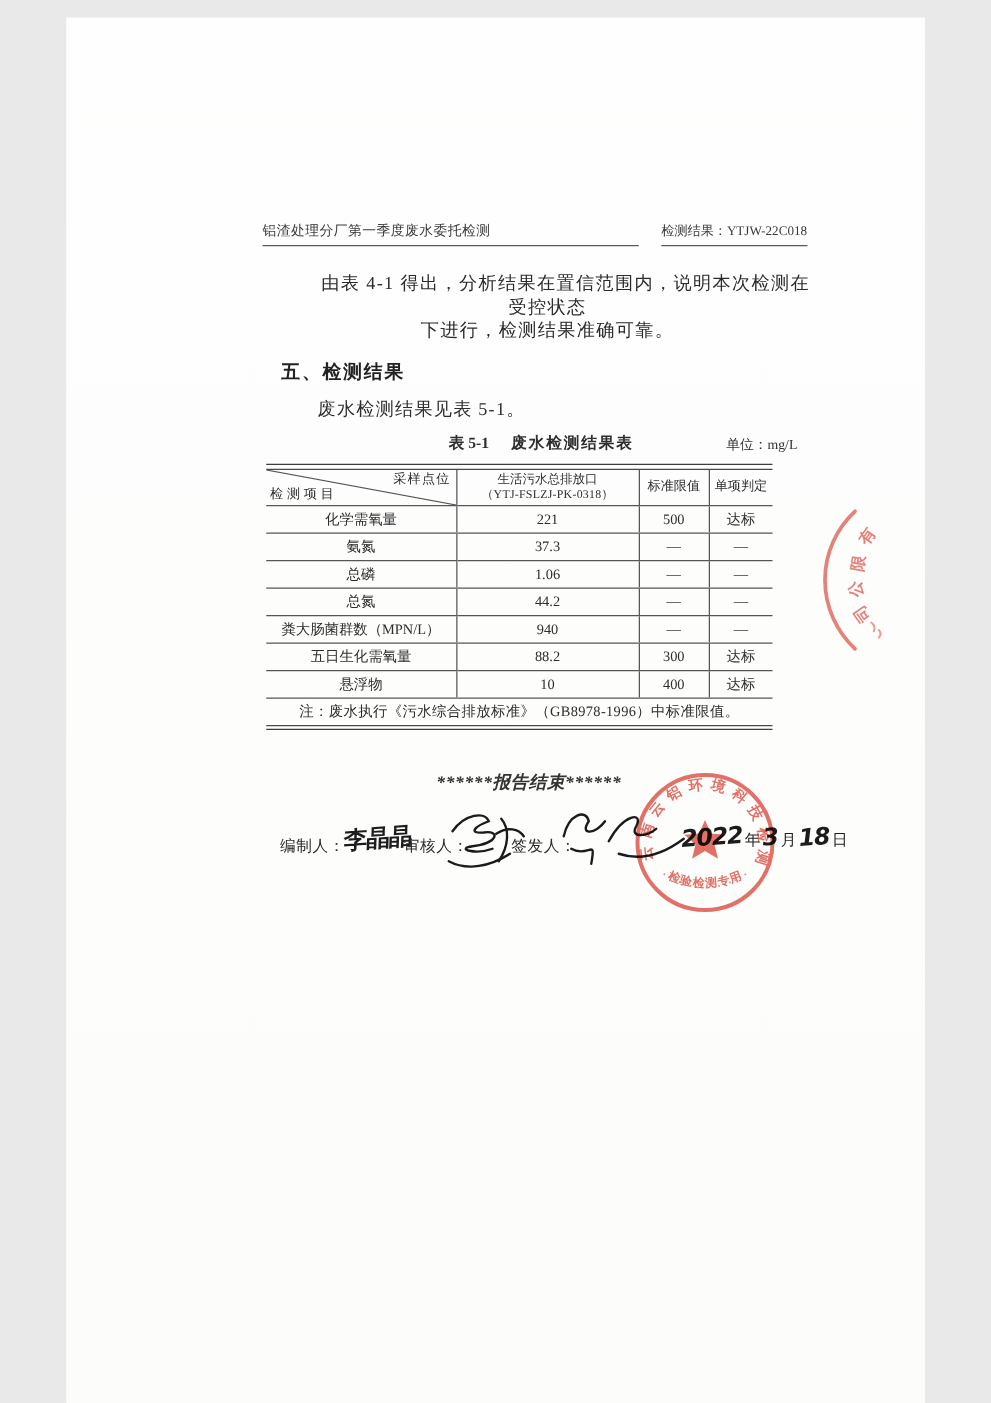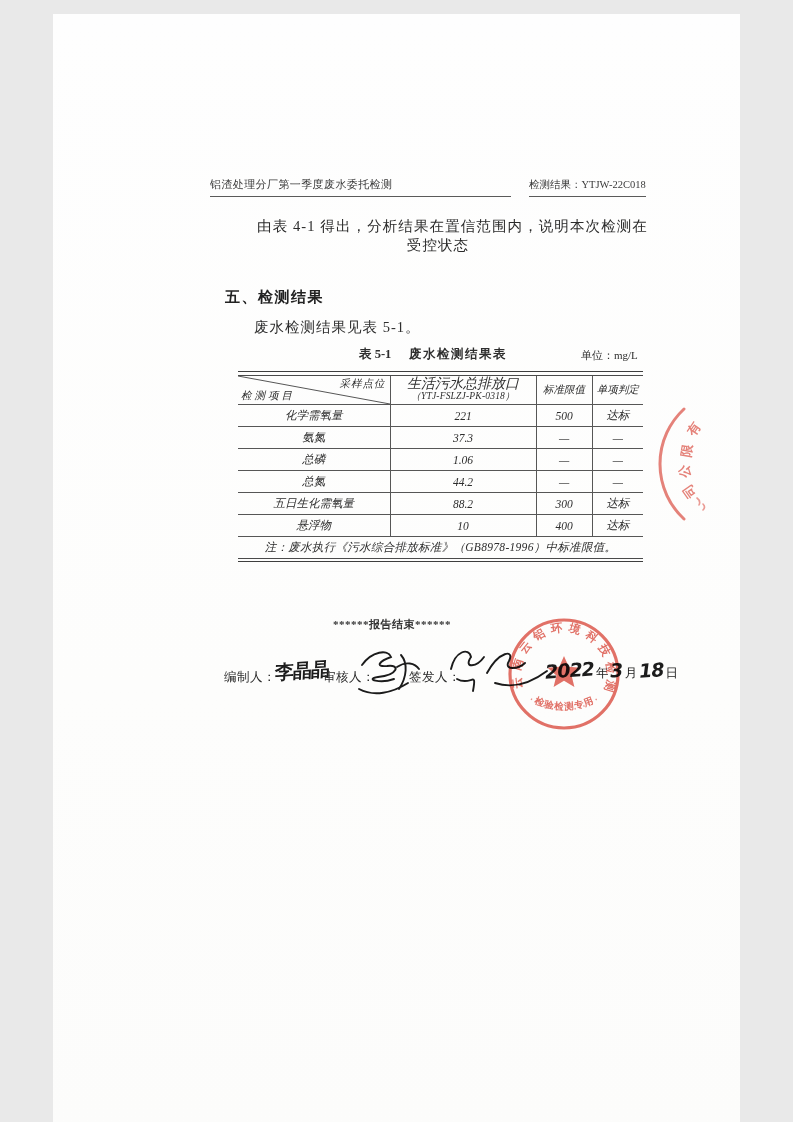--- a/index.html
+++ b/index.html
@@ -19,40 +19,40 @@
   .para-line{left:170px;width:430px;font-size:14.5px;letter-spacing:1.1px;color:#2b2b2b;text-align:center;}
   .pl1{top:203px;text-indent:2em;}
   .pl2{top:241px;}
   .sec-head{left:172px;top:274px;font-size:15px;font-weight:bold;letter-spacing:1.5px;color:#222;}
   .lead-in{left:201px;top:304px;font-size:14.5px;letter-spacing:1px;}
   
   .cap-label{left:306px;top:332px;font-size:12.5px;font-weight:bold;}
   .cap-title{left:356px;top:332px;font-size:12.5px;font-weight:bold;letter-spacing:1.5px;}
   .cap-unit{left:528px;top:334px;font-size:11px;}
   
-  .tblwrap{left:185px;top:357px;width:405px;font-style:italic;}
+  .tblwrap{left:160px;top:357px;width:405px;}
   .rule-thick{height:0;border-top:1.7px solid #3e3e3e;}
   .rule-thin{height:0;border-top:1px solid #4a4a4a;}
   .gap3{height:3px;} .gap2{height:2px;}
   table.res{width:405px;border-collapse:collapse;table-layout:fixed;}
   table.res td{border-bottom:1px solid #565656;text-align:center;vertical-align:middle;
                font-size:11.5px;padding:0;height:21px;color:#2d2d2d;}
   table.res td + td{border-left:1px solid #565656;}
   table.res tr.hdr td{height:28px;font-size:10.5px;line-height:12px;}
   td.corner{position:relative;}
   .corner svg{position:absolute;left:0;top:0;}
   .corner-top{position:absolute;right:4px;top:2px;font-size:10.5px;letter-spacing:1px;}
   .corner-bot{position:absolute;left:3px;bottom:2px;font-size:10.5px;letter-spacing:3px;}
-  .site1{display:block;font-size:14px;}
+  .site1{display:block;font-size:10px;}
   .site2{display:block;font-size:9.5px;letter-spacing:.2px;}
   td.notecell{border-bottom:none !important;text-align:left;padding-left:62px;
               font-size:11px;height:19px;letter-spacing:.3px;}
   .dash{color:#444;}
   
-  .endmark{left:280px;top:603px;font-size:11px;font-weight:600;letter-spacing:.5px;color:#333;}
+  .endmark{left:296px;top:603px;font-size:14px;font-weight:600;letter-spacing:.5px;color:#333;font-style:italic;}
   .siglabel{font-size:12.5px;letter-spacing:.5px;color:#2b2b2b;}
   .hand{font-family:"DejaVu Sans",sans-serif;color:#1c1c1c;}
   .preparer-name{left:222px;top:644px;font-size:19px;font-weight:bold;
                  transform:rotate(-4deg) skewX(-6deg);letter-spacing:-1px;}
   .datewrap{left:492px;top:645px;white-space:nowrap;}
   .datewrap .num{font-size:19px;font-weight:600;font-style:italic;transform:rotate(-4deg);
                  display:inline-block;letter-spacing:-1px;}
   .datewrap .unit{font-size:12.5px;display:inline-block;margin:0 2px;}
   
   .seal{mix-blend-mode:multiply;}
@@ -60,20 +60,21 @@
 </style>
 </head>
 <body>
 
 <div class="page">
 
   <div class="abs h-left">铝渣处理分厂第一季度废水委托检测</div>
   <div class="abs h-right"><span>检测结果：</span><span>YTJW-22C018</span></div>
 
   <div class="abs para-line pl1">由表 4-1 得出，分析结果在置信范围内，说明本次检测在受控状态</div>
+  <div class="abs para-line pl2">下进行，检测结果准确可靠。</div>
 
   <div class="abs sec-head">五、检测结果</div>
   <div class="abs lead-in">废水检测结果见表 5-1。</div>
 
   <div class="abs cap-label">表 5-1</div>
   <div class="abs cap-title">废水检测结果表</div>
   <div class="abs cap-unit">单位：mg/L</div>
 
   <div class="abs tblwrap">
     <div class="rule-thick"></div>
@@ -120,20 +121,26 @@
         <td class="dash">—</td>
         <td class="dash">—</td>
       </tr>
       <tr>
         <td>总氮</td>
         <td>44.2</td>
         <td class="dash">—</td>
         <td class="dash">—</td>
       </tr>
       <tr>
+        <td>粪大肠菌群数（MPN/L）</td>
+        <td>940</td>
+        <td class="dash">—</td>
+        <td class="dash">—</td>
+      </tr>
+      <tr>
         <td>五日生化需氧量</td>
         <td>88.2</td>
         <td>300</td>
         <td>达标</td>
       </tr>
       <tr>
         <td>悬浮物</td>
         <td>10</td>
         <td>400</td>
         <td>达标</td>

